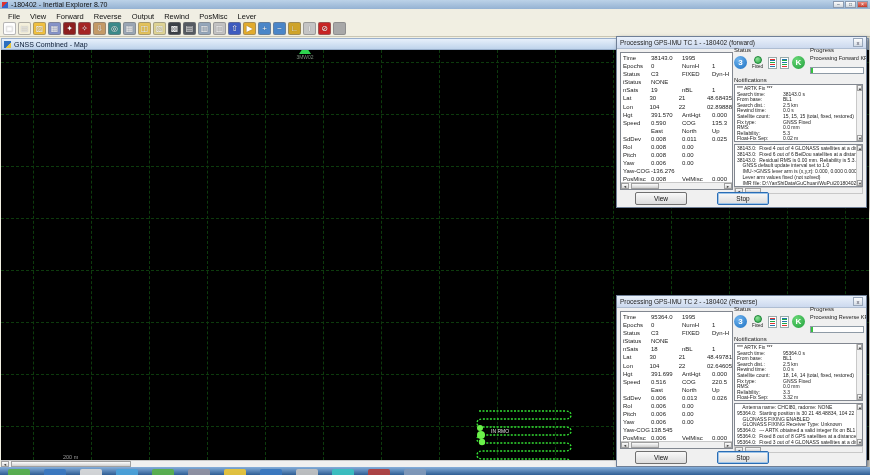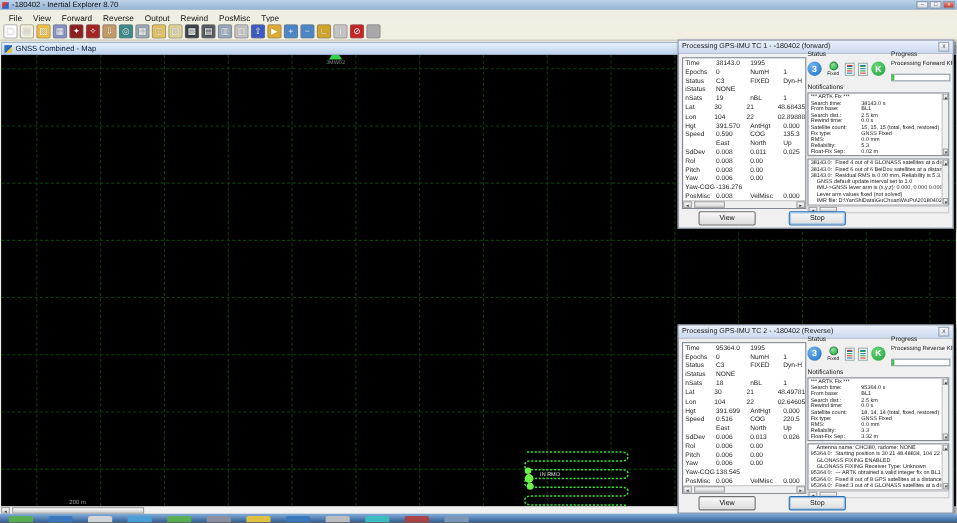--- a/index.html
+++ b/index.html
@@ -115,21 +115,21 @@
 
   <div class="menubar">
 
   <span class="menu-item">File</span>
       <span class="menu-item">View</span>
       <span class="menu-item">Forward</span>
       <span class="menu-item">Reverse</span>
       <span class="menu-item">Output</span>
       <span class="menu-item">Rewind</span>
       <span class="menu-item">PosMisc</span>
-      <span class="menu-item">Type</span>
+      <span class="menu-item">Lever</span>
     </div>
 
   <div class="toolbar">
 
   <span class="tb-icon" style="background: rgb(254, 254, 254);">▢</span>
       <span class="tb-icon" style="background: rgb(244, 240, 220);">▤</span>
       <span class="tb-icon" style="background: rgb(240, 192, 64);">▨</span>
       <span class="tb-icon" style="background: rgb(133, 147, 200);">▦</span>
       <span class="tb-icon" style="background: rgb(142, 31, 31);">✦</span>
       <span class="tb-icon" style="background: rgb(165, 37, 37);">✧</span>

